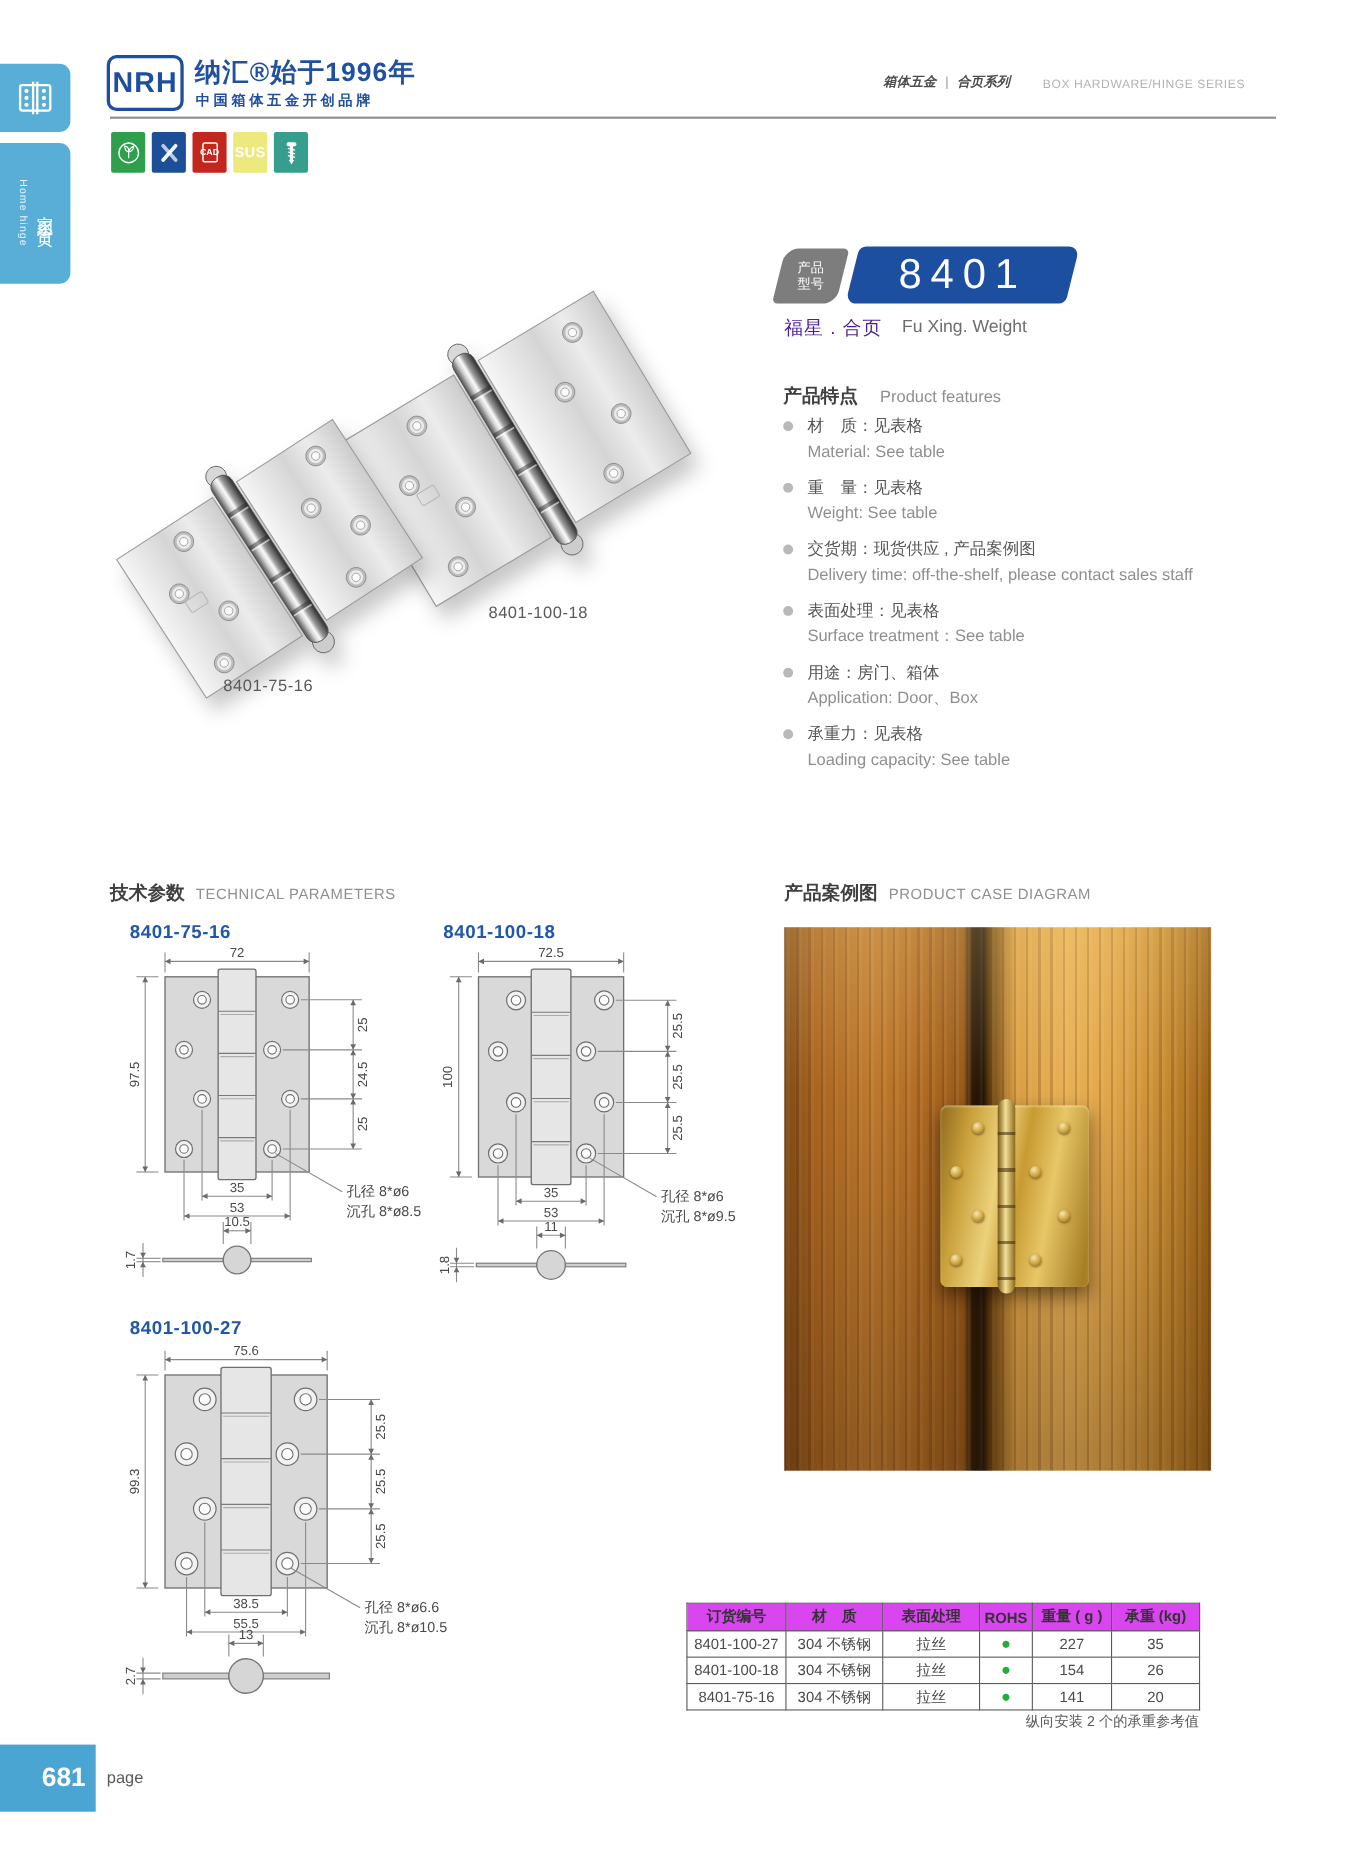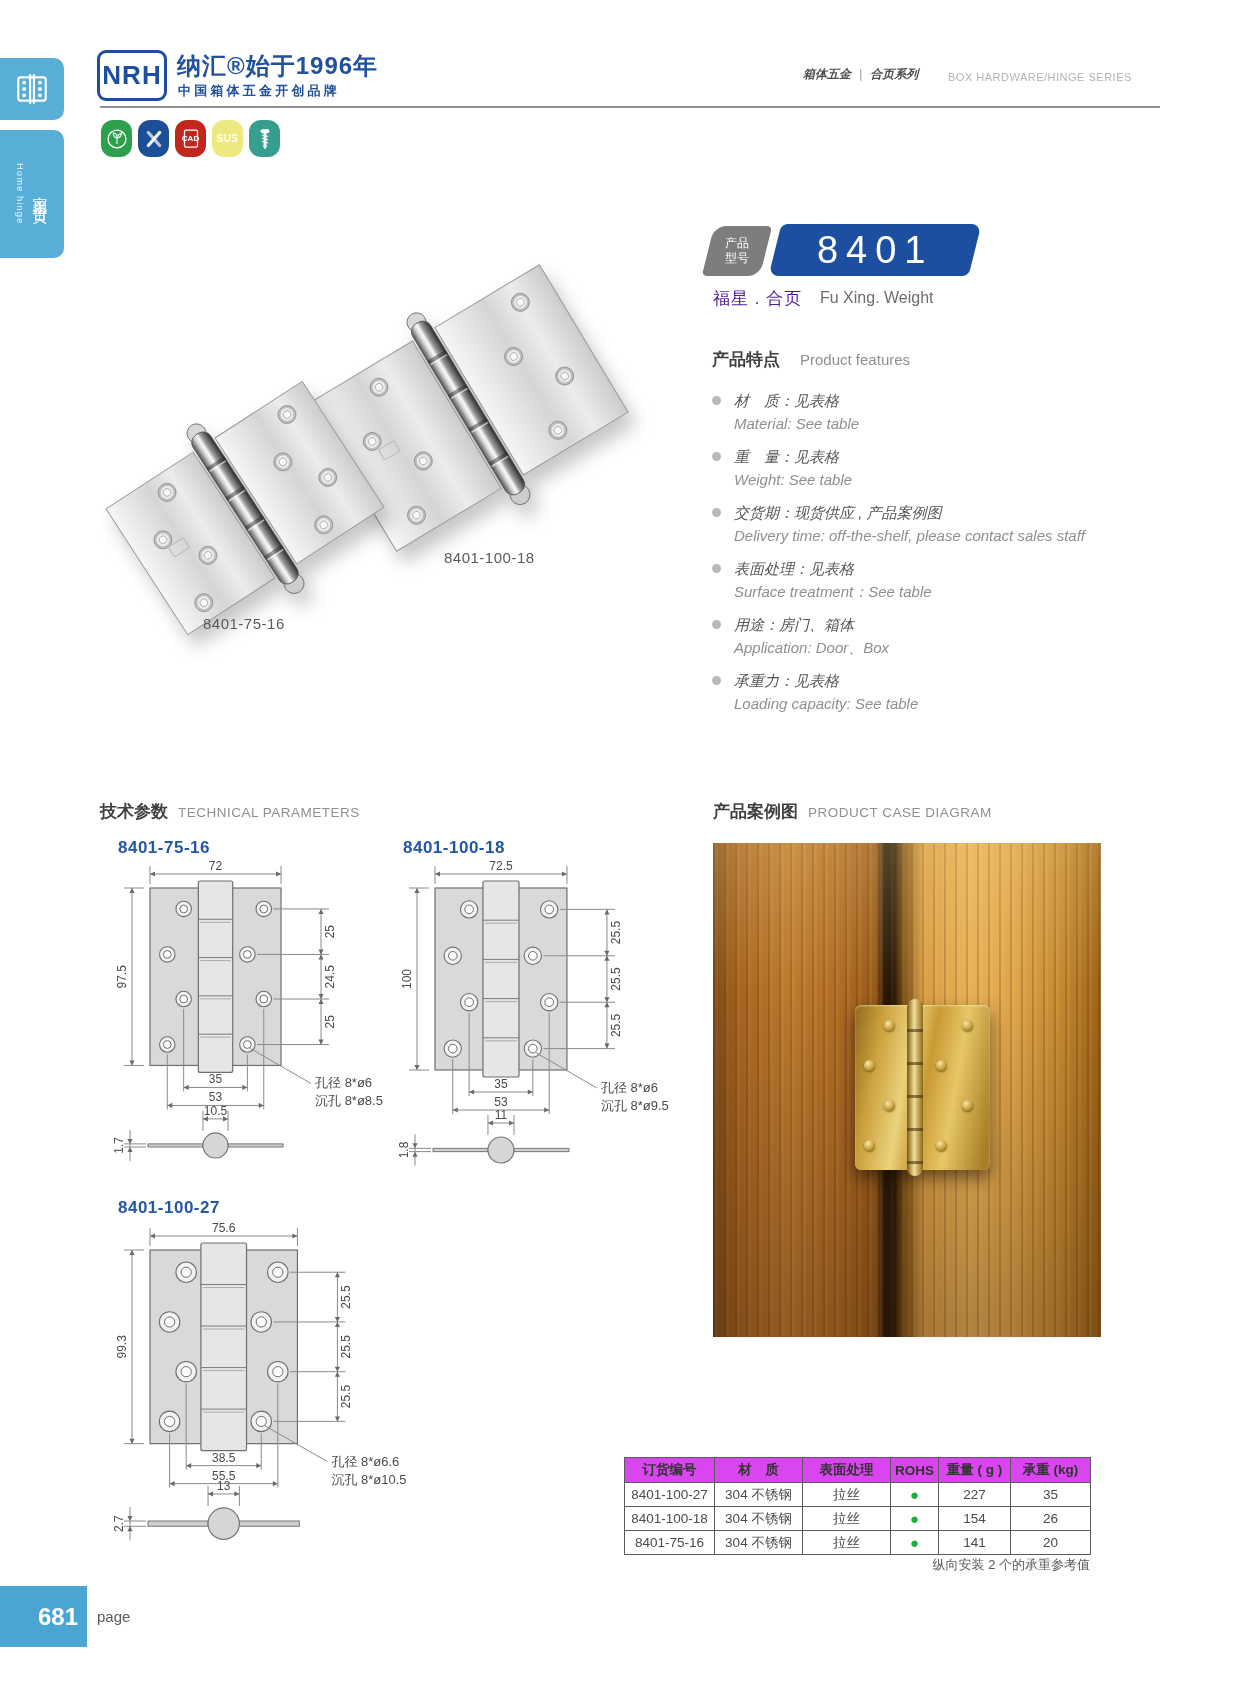--- a/index.html
+++ b/index.html
@@ -16,39 +16,39 @@
             border-radius:9px;display:flex;align-items:center;justify-content:center;}
   .logo-box span{color:#1d4f9e;font-size:26px;font-weight:bold;letter-spacing:1px;}
   .brand1{position:absolute;left:177px;top:50px;font-size:24px;font-weight:bold;color:#20509e;letter-spacing:1px;}
   .brand2{position:absolute;left:178px;top:82px;font-size:13px;font-weight:bold;color:#20509e;letter-spacing:3.2px;}
   .head-right{position:absolute;left:803px;top:66px;font-size:12px;font-weight:bold;color:#4e4e4e;font-style:italic;}
   .head-right .pipe{color:#9a9a9a;font-weight:normal;padding:0 8px;}
   .head-right-en{position:absolute;left:948px;top:71px;font-size:11px;color:#b3b3b3;letter-spacing:.5px;}
   .head-rule{position:absolute;left:100px;top:106px;width:1060px;height:2px;background:#8f8f8f;}
   
   .certs{position:absolute;left:101px;top:120px;display:flex;gap:6px;}
-  .cert{width:31px;height:37px;border-radius:12px;display:flex;align-items:center;justify-content:center;position:relative;}
+  .cert{width:31px;height:37px;border-radius:2px;display:flex;align-items:center;justify-content:center;position:relative;}
   .c-eco{background:#2ea04c;} .c-design{background:#1c4f97;} .c-cad{background:#c1271d;}
   .c-sus{background:#ece97f;} .c-screw{background:#359e8d;}
   .cert .tx{position:absolute;width:100%;text-align:center;color:#fff;font-weight:bold;}
-  .c-sus .tx{font-size:10px;color:#fffef0;letter-spacing:.5px;}
+  .c-sus .tx{font-size:13px;color:#fffef0;letter-spacing:.5px;}
   
   .model-tag{position:absolute;left:708px;top:226px;width:58px;height:50px;background:#7d7d7d;
              transform:skewX(-14deg);border-radius:12px 5px 12px 5px;display:flex;align-items:center;justify-content:center;}
   .model-tag div{transform:skewX(14deg);color:#fff;font-size:12px;text-align:center;line-height:15px;}
   .model-bar{position:absolute;left:775px;top:224px;width:200px;height:52px;background:#1d4fa0;
              transform:skewX(-14deg);border-radius:6px 10px 6px 10px;display:flex;align-items:center;justify-content:center;}
   .model-bar span{transform:skewX(14deg);color:#fff;font-size:38px;letter-spacing:8px;}
   .prod-name{position:absolute;left:713px;top:287px;font-size:17px;color:#4c1d95;letter-spacing:1px;}
   .prod-name-en{position:absolute;left:820px;top:289px;font-size:16px;color:#6d6d6d;}
   
   .features{position:absolute;left:712px;top:348px;width:420px;}
   .f-title{font-size:17px;font-weight:bold;color:#3f3f3f;}
   .f-title .en{font-size:15px;font-weight:normal;color:#8f8f8f;margin-left:20px;}
-  .f-list{margin-top:18px;font-style:italic;}
+  .f-list{margin-top:5px;}
   .f-item{position:relative;padding-left:22px;margin-bottom:10px;}
   .f-item::before{content:"";position:absolute;left:0;top:7px;width:9px;height:9px;border-radius:50%;background:#b9b9b9;}
   .f-cn{font-size:15px;color:#565656;line-height:23px;}
   .f-en{font-size:15px;color:#8f8f8f;line-height:23px;}
   
   .sec{position:absolute;font-size:17px;font-weight:bold;color:#3f3f3f;}
   .sec .en{font-size:13.5px;font-weight:normal;color:#8f8f8f;margin-left:10px;letter-spacing:.5px;}
   .sec-tech{left:100px;top:800px;} .sec-case{left:713px;top:800px;}
   
   .hinge-photo{position:absolute;}

